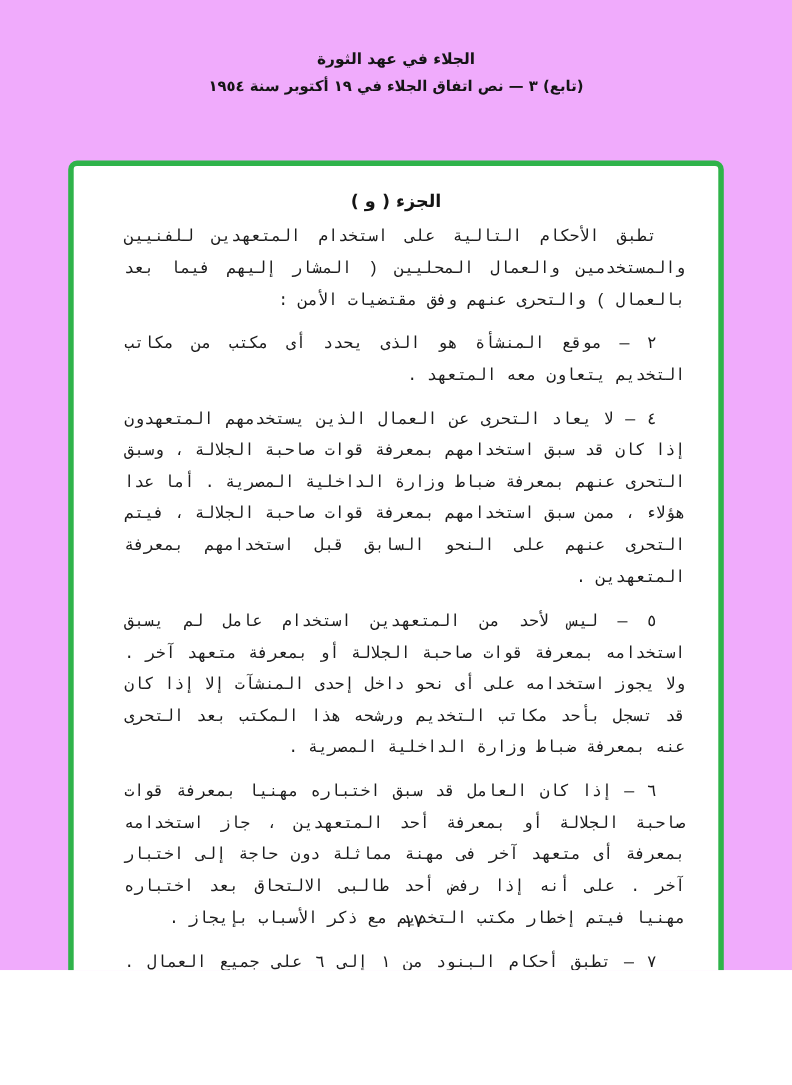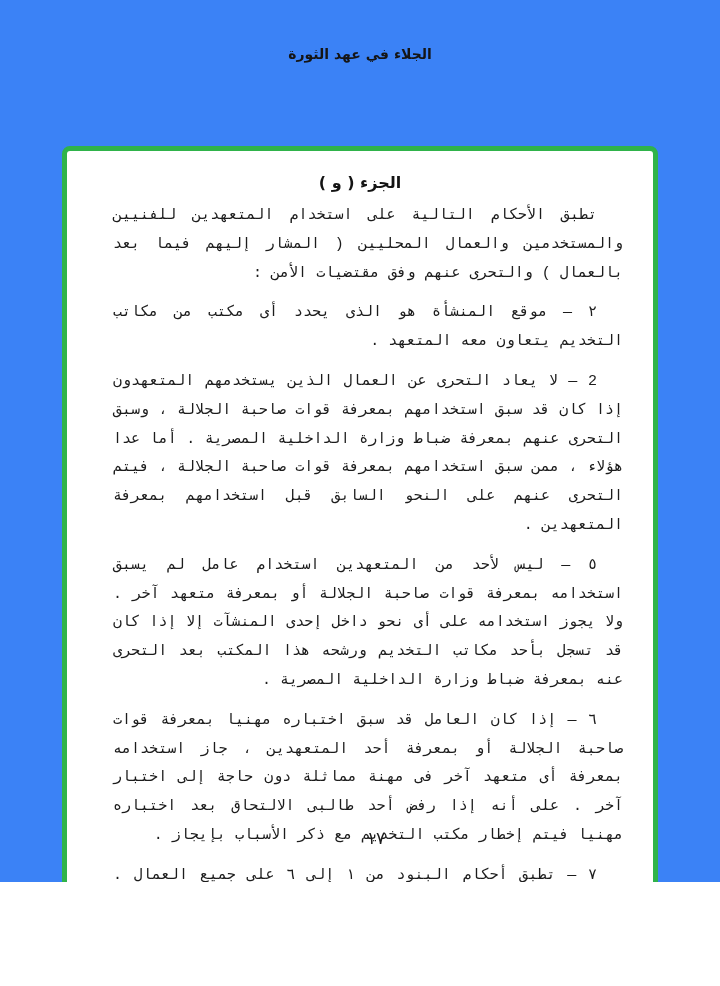--- a/index.html
+++ b/index.html
@@ -5,21 +5,21 @@
   html, body {
     margin: 0;
     padding: 0;
     background: #ffffff;
     font-family: "DejaVu Sans", sans-serif;
   }
   .page {
     position: relative;
     width: 720px;
     height: 882px;
-    background: #3b82f6;
+    background: #f0abfc;
     color: #1c1c1c;
     margin: 0 auto;
     overflow: hidden;
   }
   .doc-header {
     padding-top: 46px;
     text-align: center;
     direction: rtl;
   }
   .h-title {
@@ -88,29 +88,30 @@
     direction: rtl;
   }
 </style>
 </head>
 <body>
 
 <div class="page">
 
   <header class="doc-header">
     <div class="h-title">الجلاء في عهد الثورة</div>
+    <div class="h-subtitle">(تابع) ٣ — نص اتفاق الجلاء في ١٩ أكتوبر سنة ١٩٥٤</div>
   </header>
 
   <main class="green-box">
     <div class="part-title">الجزء ( و )</div>
 
     <p class="para">تطبق الأحكام التالية على استخدام المتعهدين للفنيين والمستخدمين والعمال المحليين ( المشار إليهم فيما بعد بالعمال ) والتحرى عنهم وفق مقتضيات الأمن :</p>
 
     <p class="para">٢ — موقع المنشأة هو الذى يحدد أى مكتب من مكاتب التخديم يتعاون معه المتعهد .</p>
-    <p class="para">2 — لا يعاد التحرى عن العمال الذين يستخدمهم المتعهدون إذا كان قد سبق استخدامهم بمعرفة قوات صاحبة الجلالة ، وسبق التحرى عنهم بمعرفة ضباط وزارة الداخلية المصرية . أما عدا هؤلاء ، ممن سبق استخدامهم بمعرفة قوات صاحبة الجلالة ، فيتم التحرى عنهم على النحو السابق قبل استخدامهم بمعرفة المتعهدين .</p>
+    <p class="para">٤ — لا يعاد التحرى عن العمال الذين يستخدمهم المتعهدون إذا كان قد سبق استخدامهم بمعرفة قوات صاحبة الجلالة ، وسبق التحرى عنهم بمعرفة ضباط وزارة الداخلية المصرية . أما عدا هؤلاء ، ممن سبق استخدامهم بمعرفة قوات صاحبة الجلالة ، فيتم التحرى عنهم على النحو السابق قبل استخدامهم بمعرفة المتعهدين .</p>
     <p class="para">٥ — ليس لأحد من المتعهدين استخدام عامل لم يسبق استخدامه بمعرفة قوات صاحبة الجلالة أو بمعرفة متعهد آخر . ولا يجوز استخدامه على أى نحو داخل إحدى المنشآت إلا إذا كان قد تسجل بأحد مكاتب التخديم ورشحه هذا المكتب بعد التحرى عنه بمعرفة ضباط وزارة الداخلية المصرية .</p>
     <p class="para">٦ — إذا كان العامل قد سبق اختباره مهنيا بمعرفة قوات صاحبة الجلالة أو بمعرفة أحد المتعهدين ، جاز استخدامه بمعرفة أى متعهد آخر فى مهنة مماثلة دون حاجة إلى اختبار آخر . على أنه إذا رفض أحد طالبى الالتحاق بعد اختباره مهنيا فيتم إخطار مكتب التخديم مع ذكر الأسباب بإيجاز .</p>
     <p class="para">٧ — تطبق أحكام البنود من ١ إلى ٦ على جميع العمال . عدا من يتمتع منهم بالجنسية البريطانية ( وهؤلاء يدخلون ضمن العدد المتفق عليه من الفنيين البريطانيين الذين يستخدمهم المتعهدون ) .</p>
   </main>
 
   <footer>
     <div class="page-number">١٧</div>
   </footer>
 
 </div>

